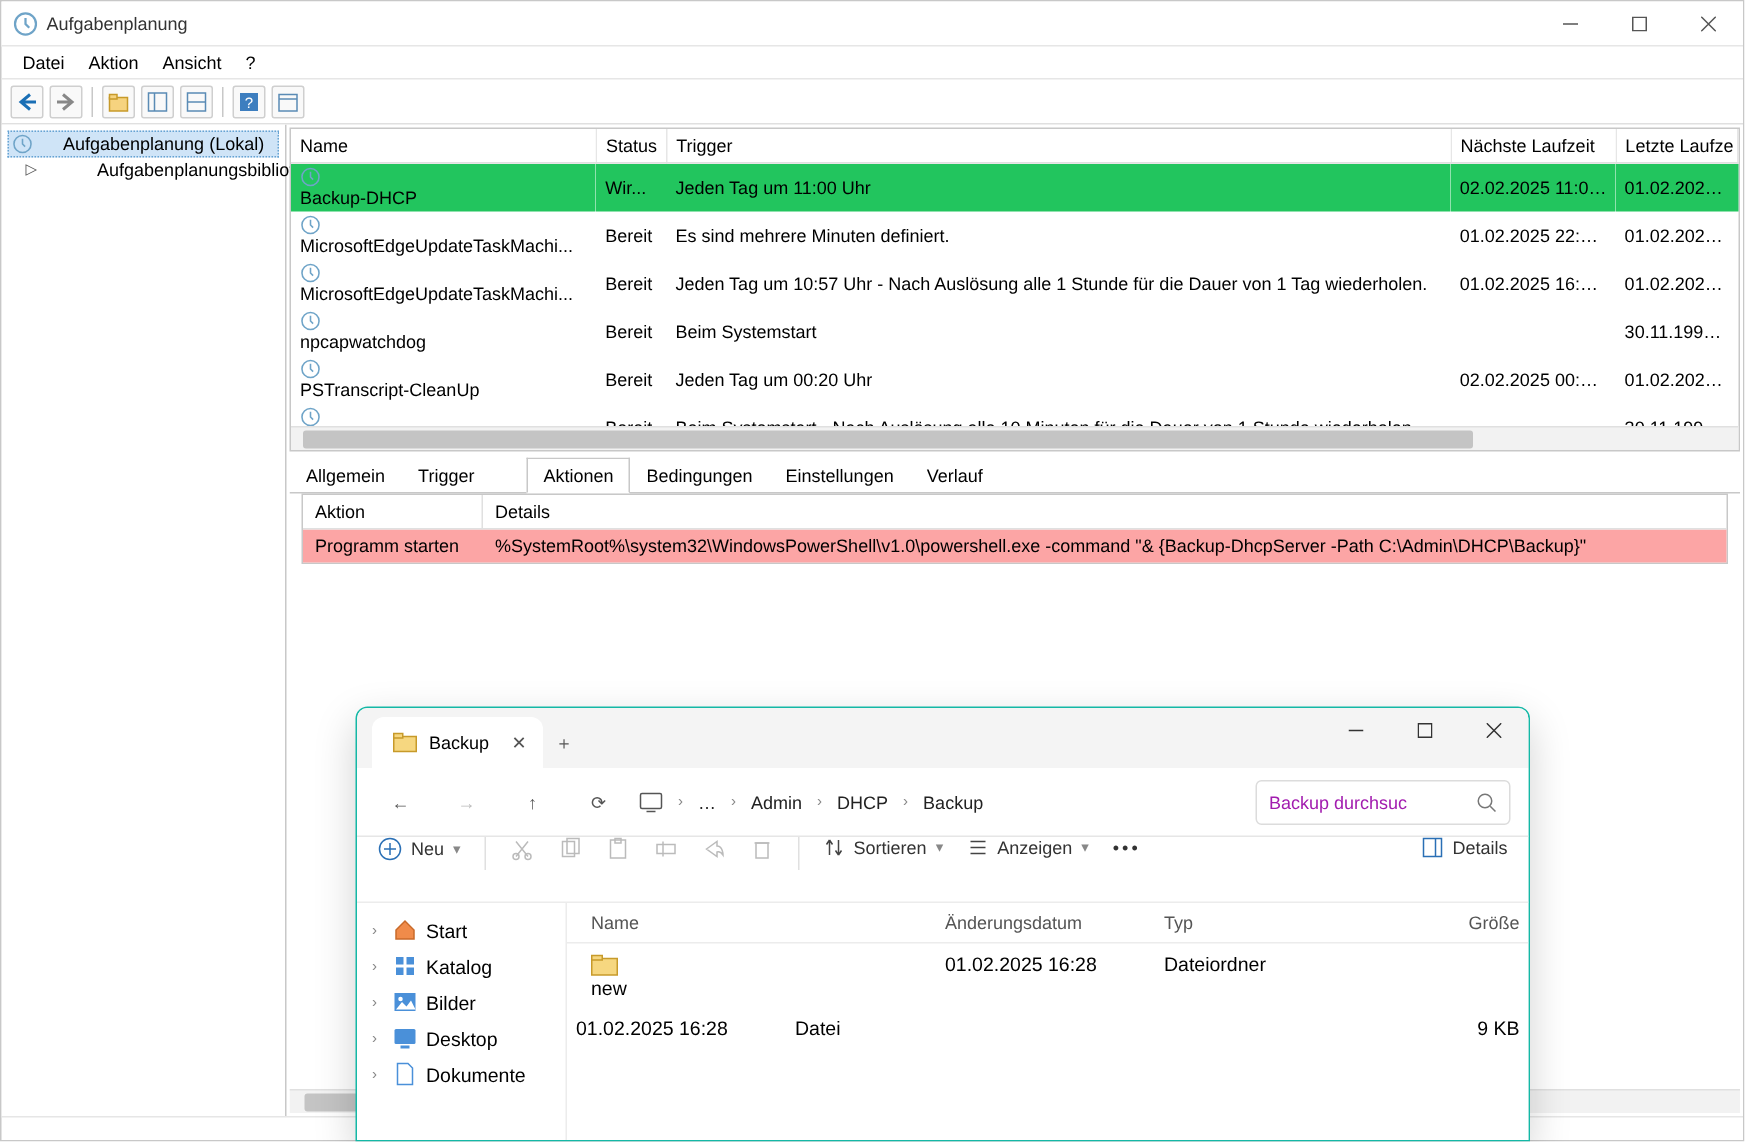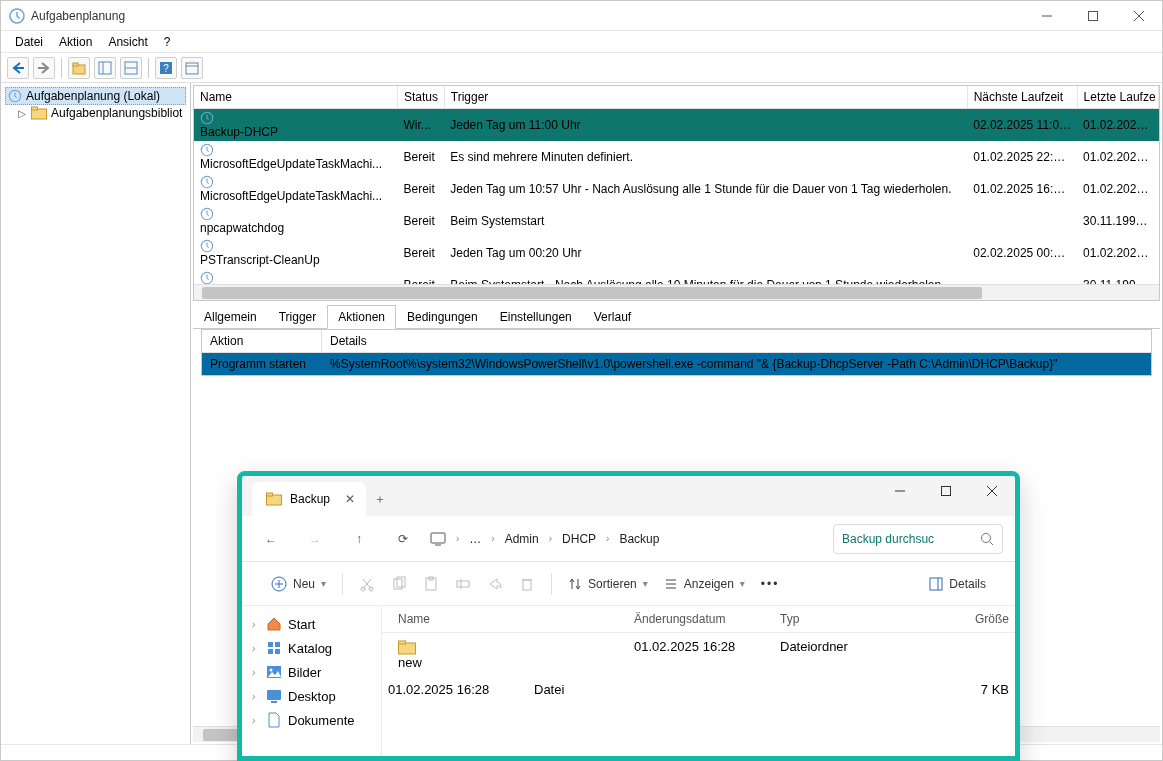--- a/index.html
+++ b/index.html
@@ -14,62 +14,62 @@
   
   .menubar { height:22px; display:flex; align-items:center; padding:0 6px; border-bottom:1px solid #e6e6e6;}
   .menubar span { padding:2px 8px; font-size:12px; }
   
   .toolbar { height:30px; display:flex; align-items:center; gap:4px; padding:2px 6px; border-bottom:1px solid #e0e0e0; }
   .tbsep { width:1px; height:20px; background:#c8c8c8; margin:0 2px;}
   .tbbtn { width:22px; height:22px; border:1px solid #cfcfcf; border-radius:2px; display:flex; align-items:center; justify-content:center; background:#f9f9f9;}
   
   .split { flex:1; display:flex; overflow:hidden; }
   .tree { width:190px; border-right:1px solid #c8c8c8; background:#fff; padding:4px 4px; }
-  .tree-row { display:flex; align-items:center; gap:4px; padding:1px 2px; font-size:12px; white-space:nowrap;}
+  .tree-row { display:flex; align-items:center; gap:20px; padding:1px 2px; font-size:12px; white-space:nowrap;}
   .tree-row.selected { background:#cfe4f7; border:1px dotted #66a3d2; }
   .tree-row .exp { width:10px; color:#555; font-size:10px; display:inline-block; text-align:center;}
   .rightpanel { flex:1; display:flex; flex-direction:column; overflow:hidden; }
   
   .tasklist-wrap { border:1px solid #c8c8c8; margin:2px 2px; height:216px; overflow:hidden; display:flex; flex-direction:column;}
   .tasklist { flex:1; overflow:auto;}
   table.tasks { border-collapse:collapse; width:100%; font-size:12px; table-layout:fixed;}
   table.tasks th { background:#fff; text-align:left; font-weight:normal; padding:4px 6px; border-right:1px solid #e6e6e6; border-bottom:1px solid #e0e0e0; position:sticky; top:0; white-space:nowrap;}
   table.tasks td { padding:2px 6px; white-space:nowrap; overflow:hidden; text-overflow:ellipsis;}
-  table.tasks tr.selected td { background:#0f766e;}
+  table.tasks tr.selected td { background:#22c55e;}
   .hscroll { height:16px; background:#f2f2f2; border-top:1px solid #e0e0e0; position:relative;}
   .hscroll .thumb { position:absolute; top:2px; height:12px; background:#c4c4c4; border-radius:2px; }
   
   .detailpane { flex:1; margin:2px 2px; display:flex; flex-direction:column; position:relative; overflow:hidden;}
   .tabs { display:flex; border-bottom:1px solid #c8c8c8; background:#fff;}
   .tab { padding:4px 10px; border:1px solid transparent; border-bottom:none; font-size:12px; background:#fff;}
-  .tab.active { border-color:#c8c8c8; background:#fff; border-bottom:1px solid #fff; margin-bottom:-1px;}
+  .tab.active { border-color:#c8c8c8; background:#fff; border-bottom:1px solid #fff; margin-bottom:-1px;margin-left:24px;}
   .desc { padding:10px 10px 12px 8px; font-size:12px;}
   .action-table { margin:0 8px; border:1px solid #c8c8c8;}
   .action-table .ahdr, .action-table .arow { display:flex; }
   .action-table .acell { padding:4px 8px; font-size:12px; }
   .action-table .c1 { width:120px; }
   .action-table .c2 { flex:1; }
   .action-table .ahdr .acell { border-bottom:1px solid #e0e0e0;}
   .action-table .ahdr .c1 { border-right:1px solid #e0e0e0;}
-  .action-table .arow { background:#0369a1;justify-content:flex-end;}
-  
-  .explorer { position:absolute; left:236px; top:470px; width:783px; height:290px; background:#fbfbfb; border:5px solid #14b8a6; border-radius:8px 8px 0 0; box-shadow:0 10px 28px rgba(0,0,0,.18); z-index:10; overflow:hidden; display:flex; flex-direction:column;}
+  .action-table .arow { background:#fca5a5;justify-content:flex-end;}
+  
+  .explorer { position:absolute; left:236px; top:470px; width:783px; height:290px; background:#fbfbfb; border:1px solid #14b8a6; border-radius:8px 8px 0 0; box-shadow:0 10px 28px rgba(0,0,0,.18); z-index:10; overflow:hidden; display:flex; flex-direction:column;}
   .ex-titlebar { height:40px; display:flex; align-items:stretch; background:#f4f4f4; }
   .ex-tab { display:flex; align-items:center; gap:8px; padding:0 36px 0 14px; position:relative; border-top-left-radius:8px; border-top-right-radius:8px; background:#fff; margin:6px 0 0 10px; height:34px;}
   .ex-tab .close { position:absolute; right:8px; top:9px; width:16px; height:16px; display:flex; align-items:center; justify-content:center; color:#555;}
   .ex-newtab { width:28px; display:flex; align-items:center; justify-content:center; color:#555; margin-top:6px;}
   .ex-titlebar .spacer { flex:1;}
   .ex-topbar { height:46px; display:flex; align-items:center; gap:10px; padding:0 12px; border-bottom:1px solid #e6e6e6; background:#fff;}
   .ex-iconbtn { width:34px; height:34px; display:flex; align-items:center; justify-content:center; color:#555; border-radius:4px;}
   .ex-bread { flex:1; display:flex; align-items:center; gap:10px; height:34px;}
   .ex-crumb { color:#222;}
   .ex-chev { color:#888; font-size:10px;}
-  .ex-search { width:170px; height:30px; border:1px solid #dcdcdc; border-radius:4px; display:flex; align-items:center; padding:0 8px; color:#0f766e; background:#fff;}
+  .ex-search { width:170px; height:30px; border:1px solid #dcdcdc; border-radius:4px; display:flex; align-items:center; padding:0 8px; color:#a21caf; background:#fff;}
   .ex-search span { flex:1; white-space:nowrap; overflow:hidden; text-overflow:ellipsis;}
-  .ex-cmdbar { height:44px; display:flex; align-items:center; gap:16px; padding:0 29px; border-bottom:1px solid #ececec; background:#fff;}
+  .ex-cmdbar { height:44px; display:flex; align-items:flex-start; gap:16px; padding:0 14px; border-bottom:1px solid #ececec; background:#fff;}
   .ex-cmd { display:flex; align-items:center; gap:6px; color:#333;}
   .ex-cmd.dis { color:#9a9a9a;}
   .ex-sep { width:1px; height:22px; background:#e0e0e0;}
   .ex-body { flex:1; display:flex; overflow:hidden; background:#fff;}
   .ex-nav { width:140px; border-right:1px solid #ececec; padding:6px 4px;}
   .ex-nav-row { display:flex; align-items:center; gap:6px; padding:4px 6px; font-size:13px;}
   .ex-files { flex:1; display:flex; flex-direction:column;}
   .ex-cols { display:flex; border-bottom:1px solid #ececec; font-size:12px; color:#555;}
   .ex-cols div { padding:6px 6px;}
   .fc1{width:246px;} .fc2{width:146px;} .fc3{width:120px;} .fc4{flex:1; text-align:right; padding-right:40px;}
@@ -482,19 +482,19 @@
                   <rect x="0.5" y="4" width="17" height="11" fill="#f6d780" stroke="#c79a2a"></rect>
                   <rect x="0.5" y="2" width="7" height="3" fill="#f6d780" stroke="#c79a2a"></rect>
                 </svg>new</div>
               <div class="fc2">01.02.2025 16:28</div>
               <div class="fc3">Dateiordner</div>
               <div class="fc4"></div>
             </div>
             <div class="ex-row">
               <div class="fc2">01.02.2025 16:28</div>
               <div class="fc3">Datei</div>
-              <div class="fc4">7 KB</div>
+              <div class="fc4">9 KB</div>
             </div>
           </div>
       </div>
     </div>
   </div>
 </div>
 
 </body></html>

